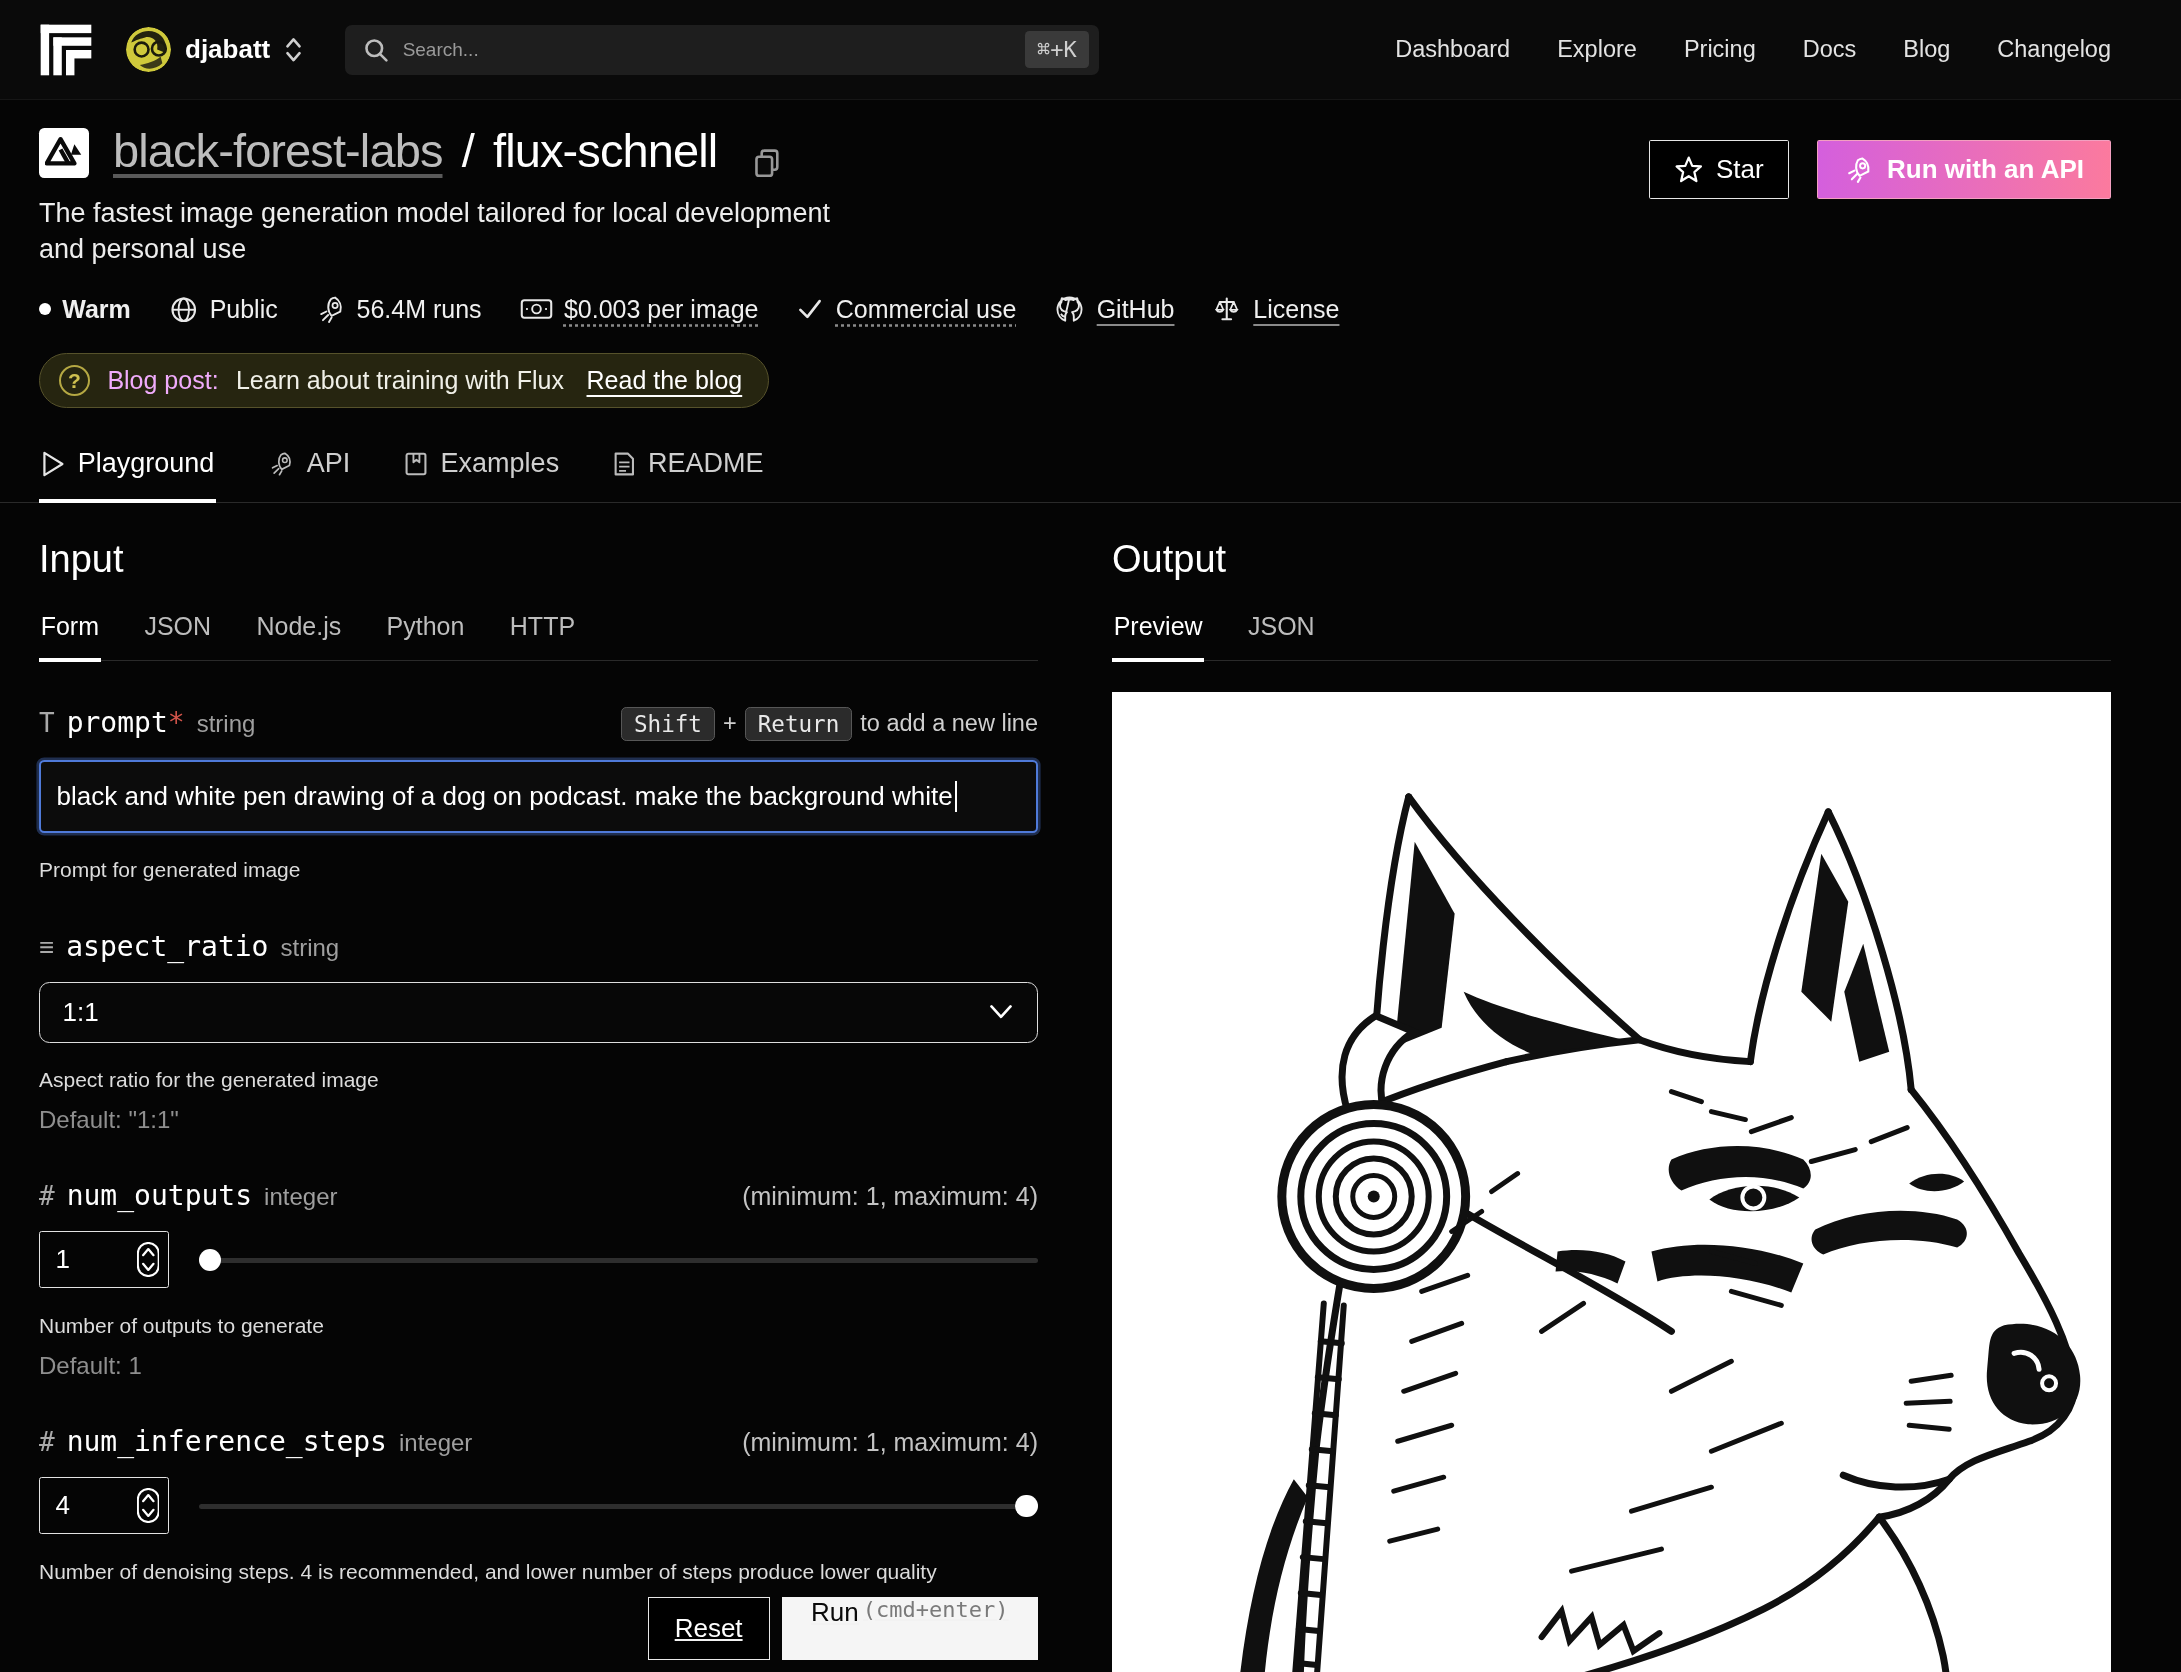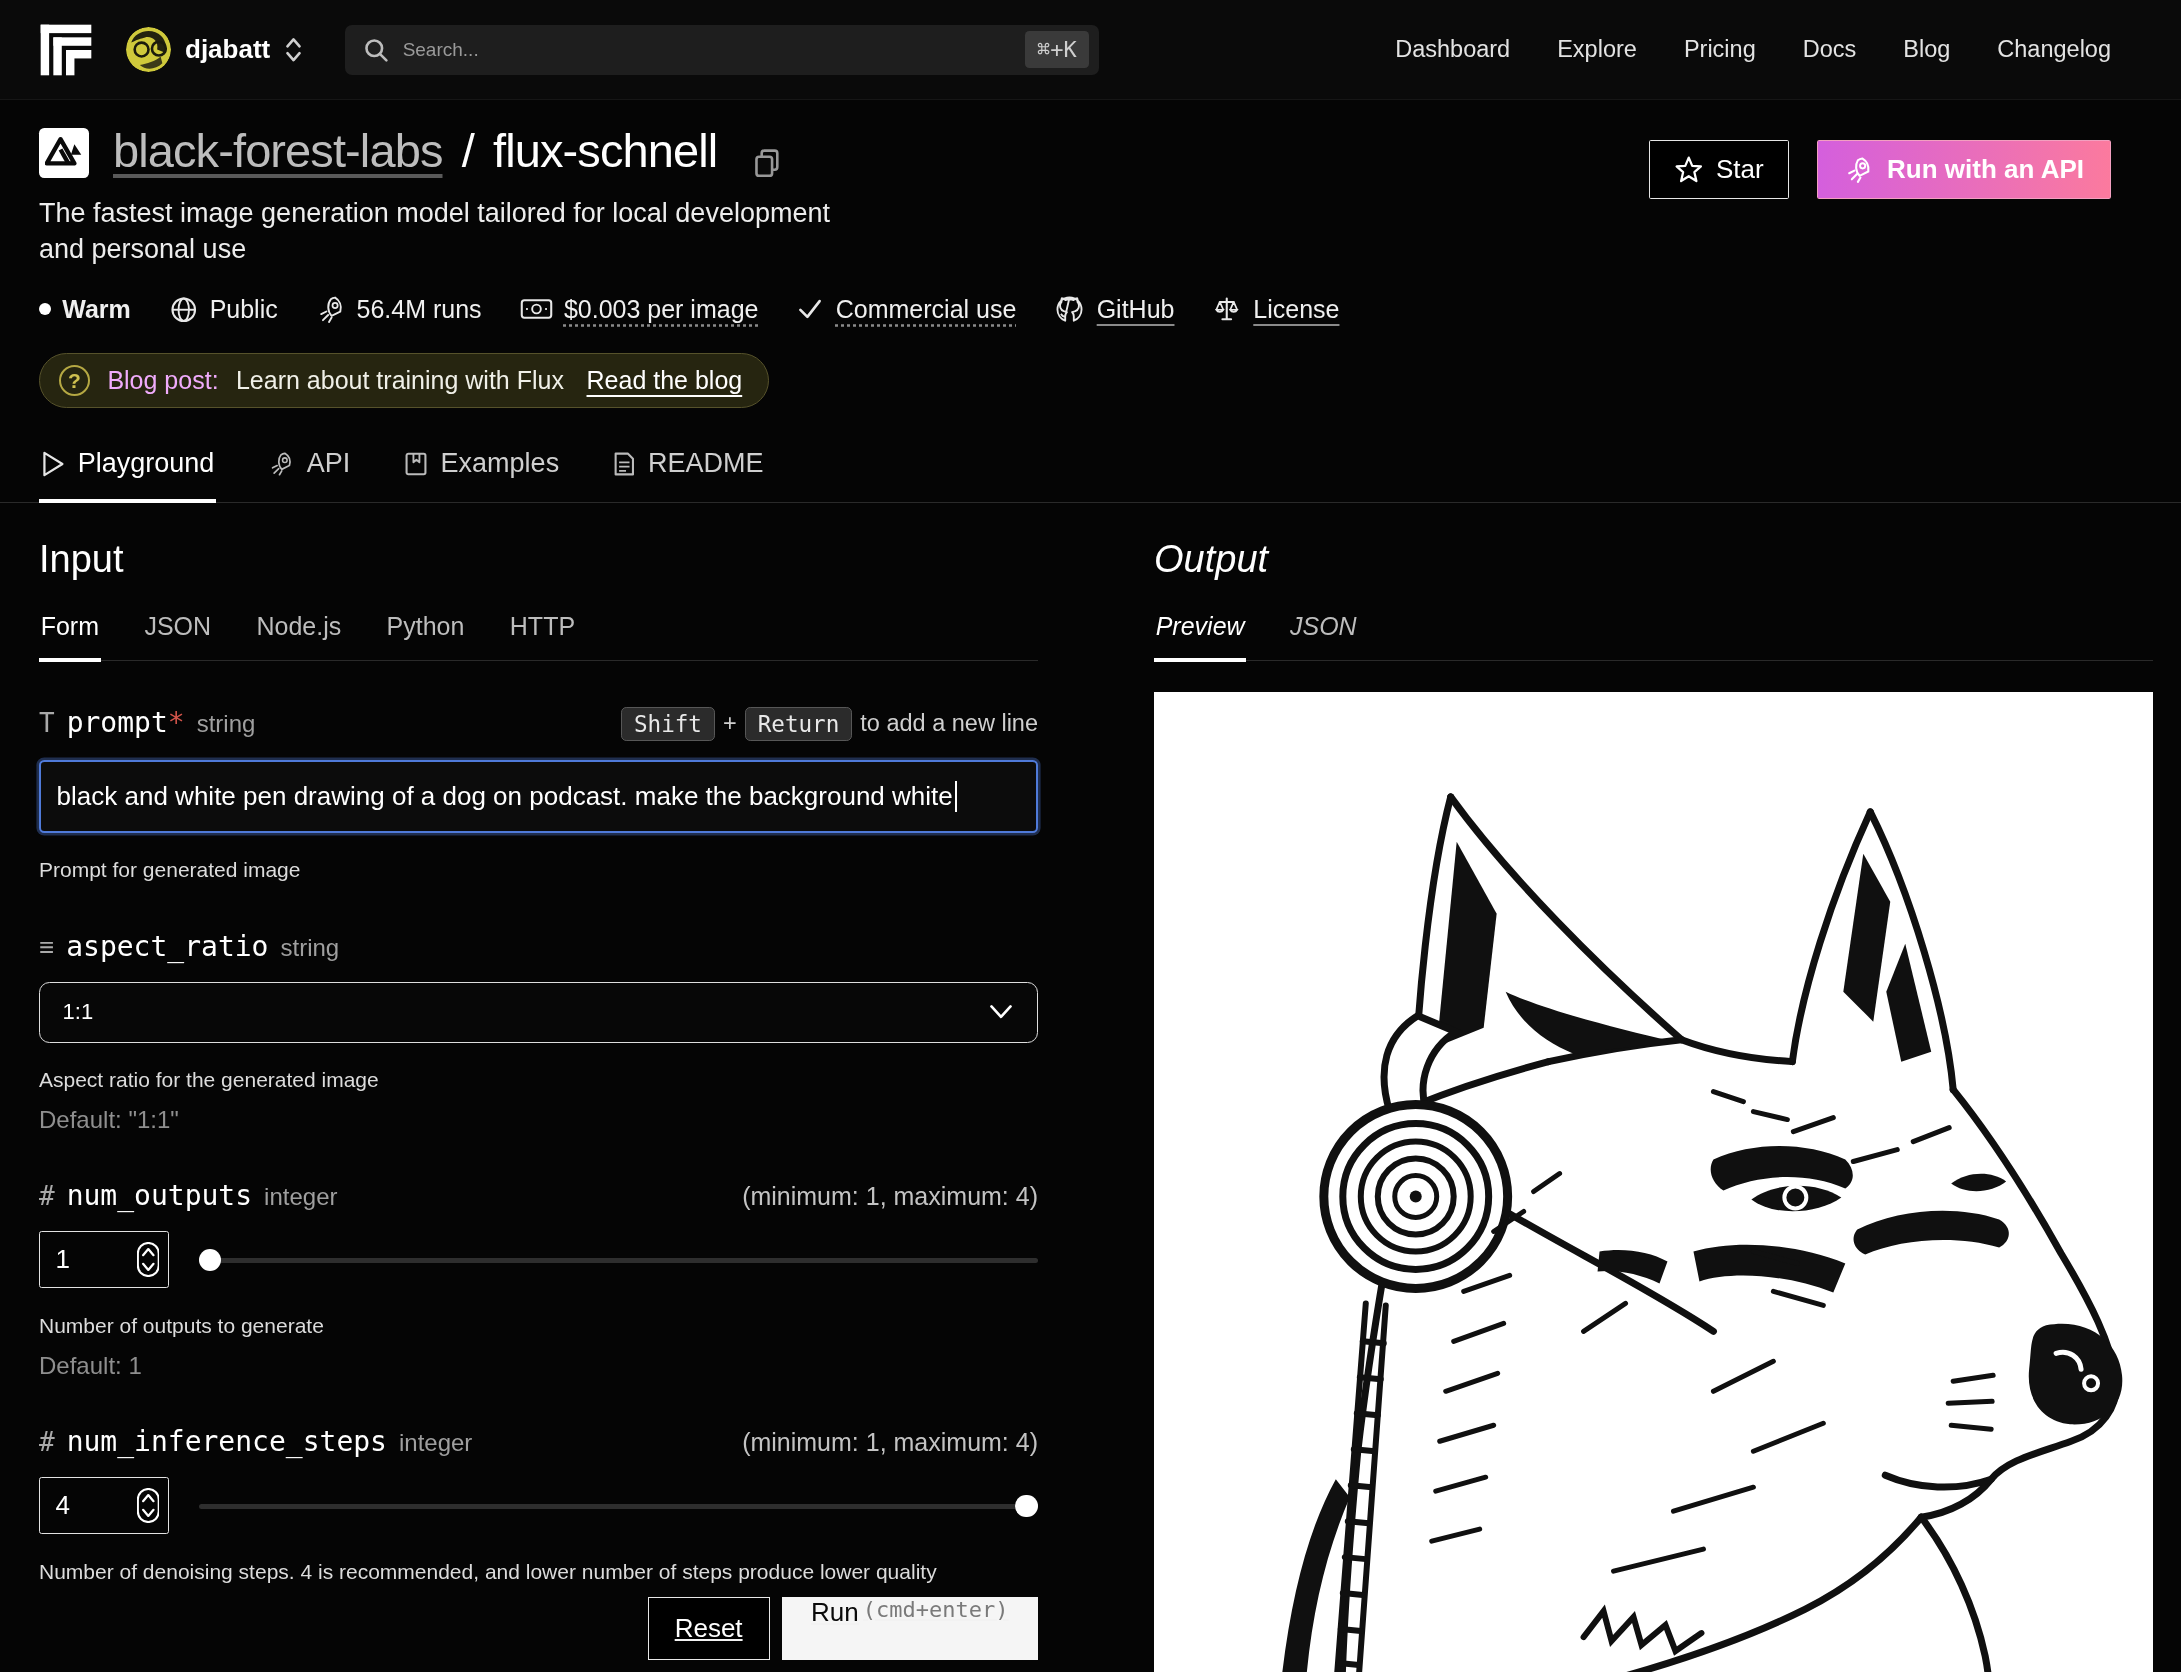--- a/index.html
+++ b/index.html
@@ -68,21 +68,21 @@
   .main-tabs { display:flex; gap:50px; margin-top:31px; padding:0 39px; border-bottom:1.7px solid #2a2a2a; }
   .mtab { display:flex; align-items:center; gap:13px; font-size:27px; color:#cfcfcf;
           padding:8.7px 1.7px 22.6px; cursor:pointer; position:relative; }
   .mtab.active { color:#fff; }
   .mtab.active::after { content:''; position:absolute; left:0; right:0; bottom:-1.7px; height:4.3px; background:#fff; }
   .mtab svg { opacity:.9; }
 
   
   .columns { display:flex; padding:35px 0 0 39px; position:relative; height:1169px; }
   .col-left { width:999px; position:relative; }
-  .col-right { width:999px; margin-left:116px;font-style:italic; }
+  .col-right { width:999px; margin-left:74px; }
   .sec-title { font-size:38px; color:#fff; font-weight:400; }
   .subtabs { display:flex; gap:42px; margin-top:26px; border-bottom:1.7px solid #2a2a2a; }
   .stab { font-size:25px; color:#bdbdbd; padding:5.2px 1.7px 19px; cursor:pointer; position:relative; }
   .stab.active { color:#fff; }
   .stab.active::after { content:''; position:absolute; left:0; right:0; bottom:-1.7px; height:3.5px; background:#fff; }
 
   
   .field { margin-top:45px; }
   .field-head { display:flex; align-items:baseline; justify-content:space-between; }
   .fh-left { display:flex; align-items:baseline; gap:12px; }
@@ -95,21 +95,21 @@
   .key { background:#2b2b2b; border:1.7px solid #575757; border-radius:5.2px; padding:2.6px 12px;
          font-size:22.6px; color:#e8e8e8; }
   .prompt-box { margin-top:19px; width:100%; height:73px; background:#0c0c0c; border:2.6px solid #4f7ad9;
                 box-shadow:0 0 0 2.6px rgba(79,122,217,.35); border-radius:5.2px; display:flex; align-items:center;
                 padding:0 15.6px; font-size:26px; color:#fff; cursor:text; }
   .caret { display:inline-block; width:1.7px; height:31px; background:#fff; margin-left:2.6px; }
   .help { margin-top:22.6px; font-size:21px; color:#dcdcdc; line-height:1.4; max-width:956px;}
   .default { margin-top:12px; font-size:24px; color:#8f8f8f; }
   .select-box { margin-top:19px; width:100%; height:61px; background:#070707; border:1.7px solid #dedede;
                 border-radius:10.4px; display:flex; align-items:center; justify-content:space-between;
-                padding:0 22.6px; font-size:22px; color:#fff; cursor:pointer; }
+                padding:0 22.6px; font-size:26px; color:#fff; cursor:pointer; }
   .num-row { margin-top:19px; display:flex; align-items:center; }
   .num-box { width:130px; height:57px; background:#050505; border:1.7px solid #e3e3e3; border-radius:2.6px;
              display:flex; align-items:center; justify-content:space-between; padding:0 8.7px 0 15.6px;
              font-size:26px; color:#fff; cursor:text; }
   .slider { flex:1; margin-left:29.5px; position:relative; height:22.6px; cursor:pointer; }
   .track { position:absolute; left:0; right:0; top:9.6px; height:4.3px; background:#2e2e2e; border-radius:2.6px; }
   .thumb { position:absolute; top:0; width:22.6px; height:22.6px; background:#fff; border-radius:50%; }
 
   
   .form-footer { position:absolute; left:0; right:0; bottom:0; height:87px; background:#050505;

